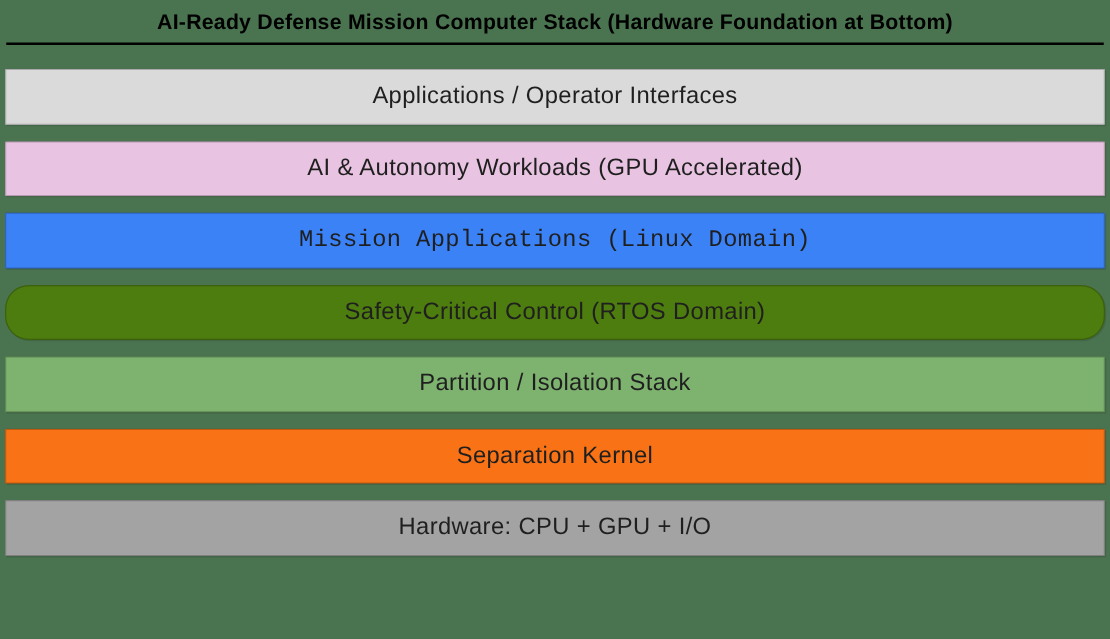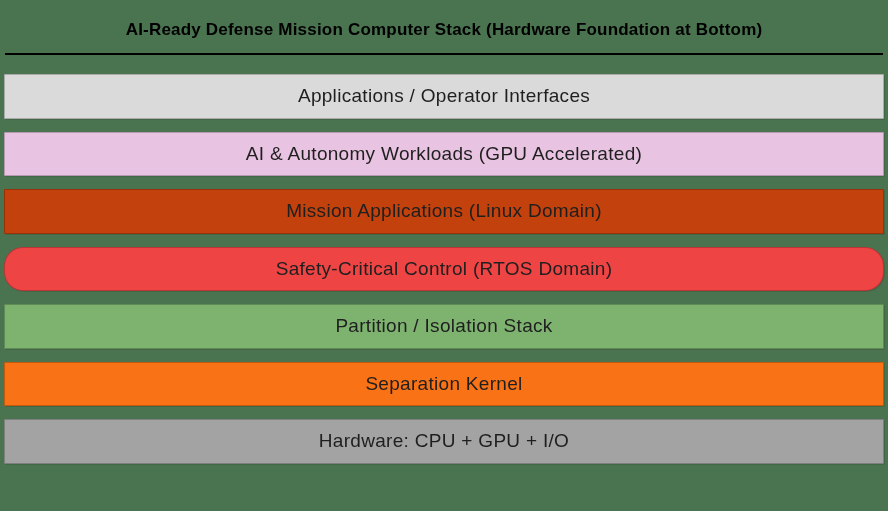--- a/index.html
+++ b/index.html
@@ -8,21 +8,21 @@
   }
   body {
     width: 888px;
     height: 511px;
     background: #4a7350;
     font-family: "Liberation Sans", sans-serif;
     overflow: hidden;
     position: relative;
   }
   .page-title {
-    margin: 12px;
+    margin: 0;
     padding-top: 7px;
     text-align: center;
     font-size: 17px;
     line-height: 22px;
     font-weight: 700;
     color: #000000;
     letter-spacing: 0.2px;
   }
   .title-divider {
     height: 2px;
@@ -61,24 +61,24 @@
 
 <hr class="title-divider">
 
 <div class="stack" id="stack">
     <div class="layer" style="background: rgb(218, 218, 218);">
       <span class="layer-label">Applications / Operator Interfaces</span>
     </div>
     <div class="layer" style="background: rgb(233, 196, 226);">
       <span class="layer-label">AI &amp; Autonomy Workloads (GPU Accelerated)</span>
     </div>
-    <div class="layer" style="background: #c2410c;">
+    <div class="layer" style="background: #3b82f6; font-family: Liberation Mono, monospace;">
       <span class="layer-label">Mission Applications (Linux Domain)</span>
     </div>
-    <div class="layer" style="background: #ef4444; border-radius: 19px;">
+    <div class="layer" style="background: #4d7c0f; border-radius: 19px;">
       <span class="layer-label">Safety-Critical Control (RTOS Domain)</span>
     </div>
     <div class="layer" style="background: rgb(125, 178, 111);">
       <span class="layer-label">Partition / Isolation Stack</span>
     </div>
     <div class="layer" style="background: #f97316;">
       <span class="layer-label">Separation Kernel</span>
     </div>
     <div class="layer" style="background: #a3a3a3;">
       <span class="layer-label">Hardware: CPU + GPU + I/O</span>

